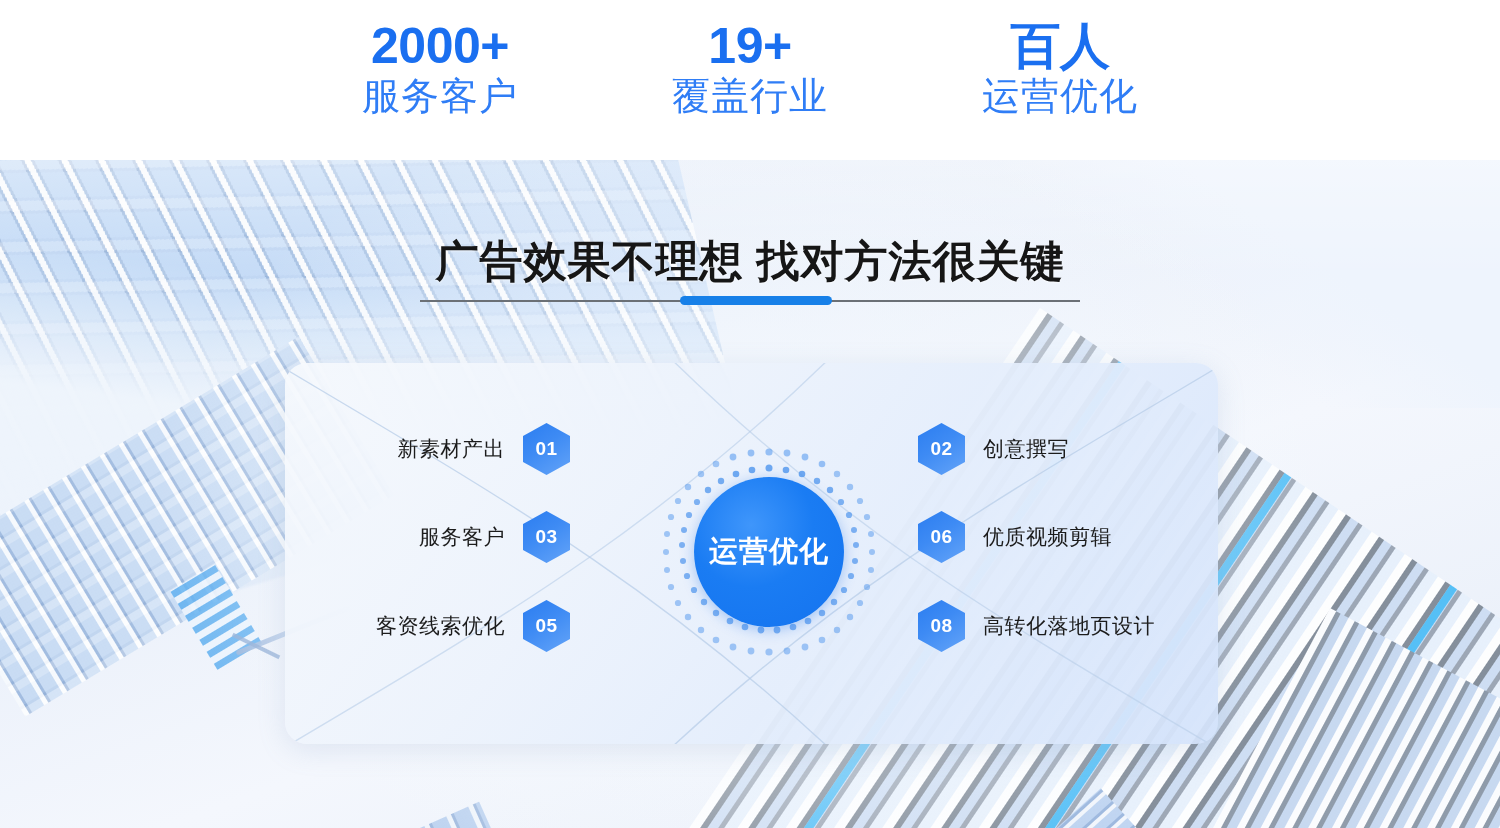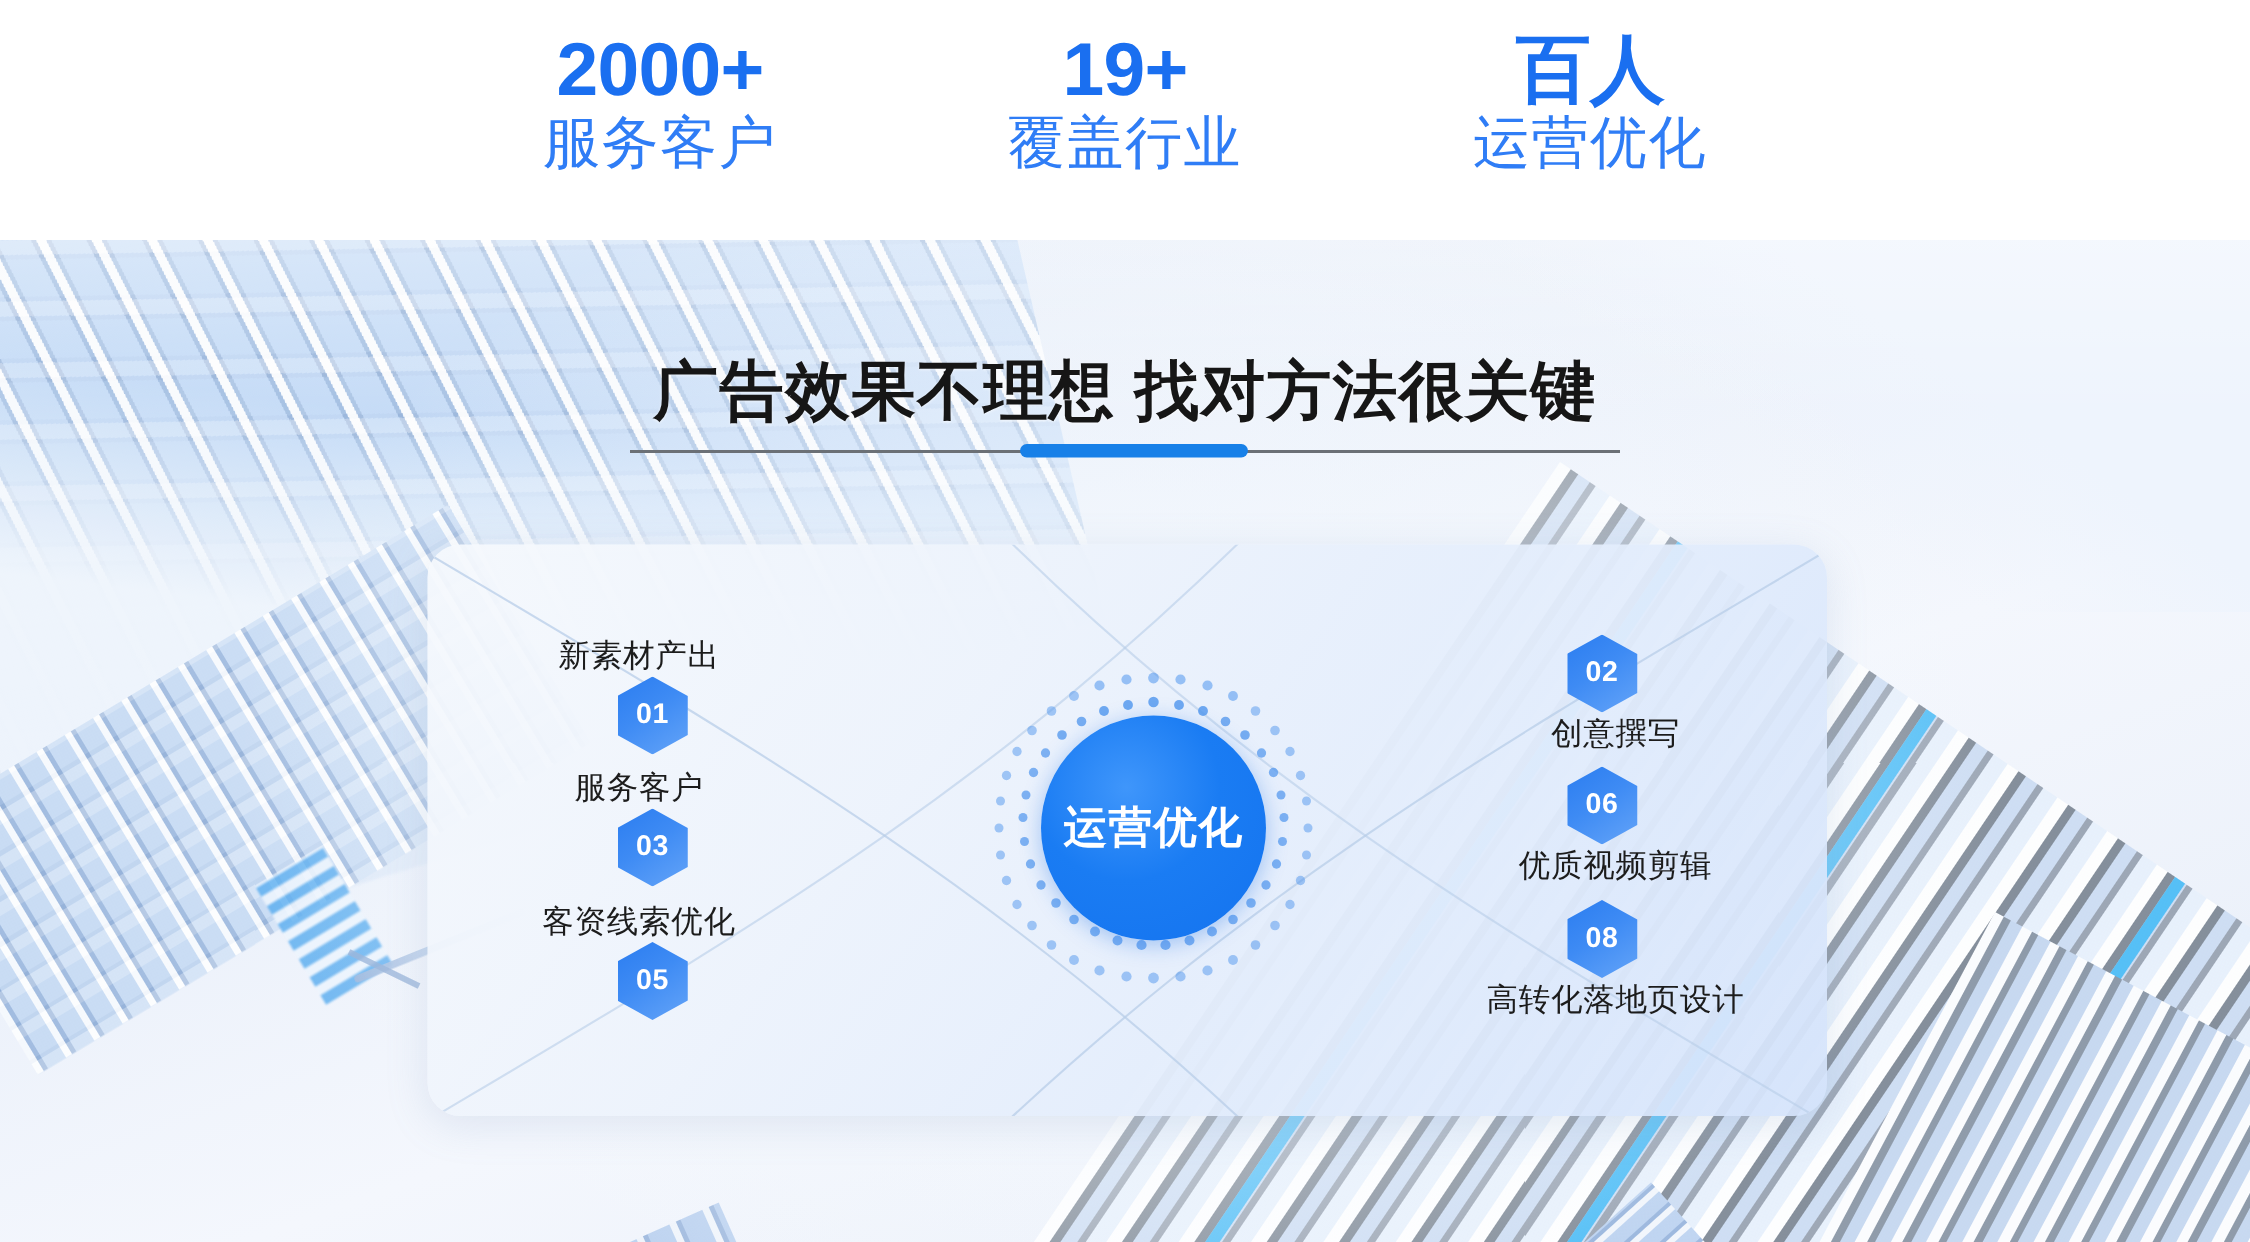--- a/index.html
+++ b/index.html
@@ -259,21 +259,21 @@
     box-shadow:0 3px 14px rgba(24,110,230,.35);
     display:flex;align-items:center;justify-content:center;
   }
   .core-text{
     color:#ffffff;font-size:29px;font-weight:bold;letter-spacing:1px;
     white-space:nowrap;
   }
 
   
   .item{
-    position:absolute;display:flex;align-items:center;z-index:28;flex-direction:column;
+    position:absolute;display:flex;align-items:center;z-index:28;
   }
   .item-label{
     font-size:21px;color:#1c1c1c;font-weight:500;white-space:nowrap;
     letter-spacing:.5px;
   }
   .hex{
     position:relative;width:47px;height:52px;flex:none;
     display:flex;align-items:center;justify-content:center;
   }
   .hex-shape{

